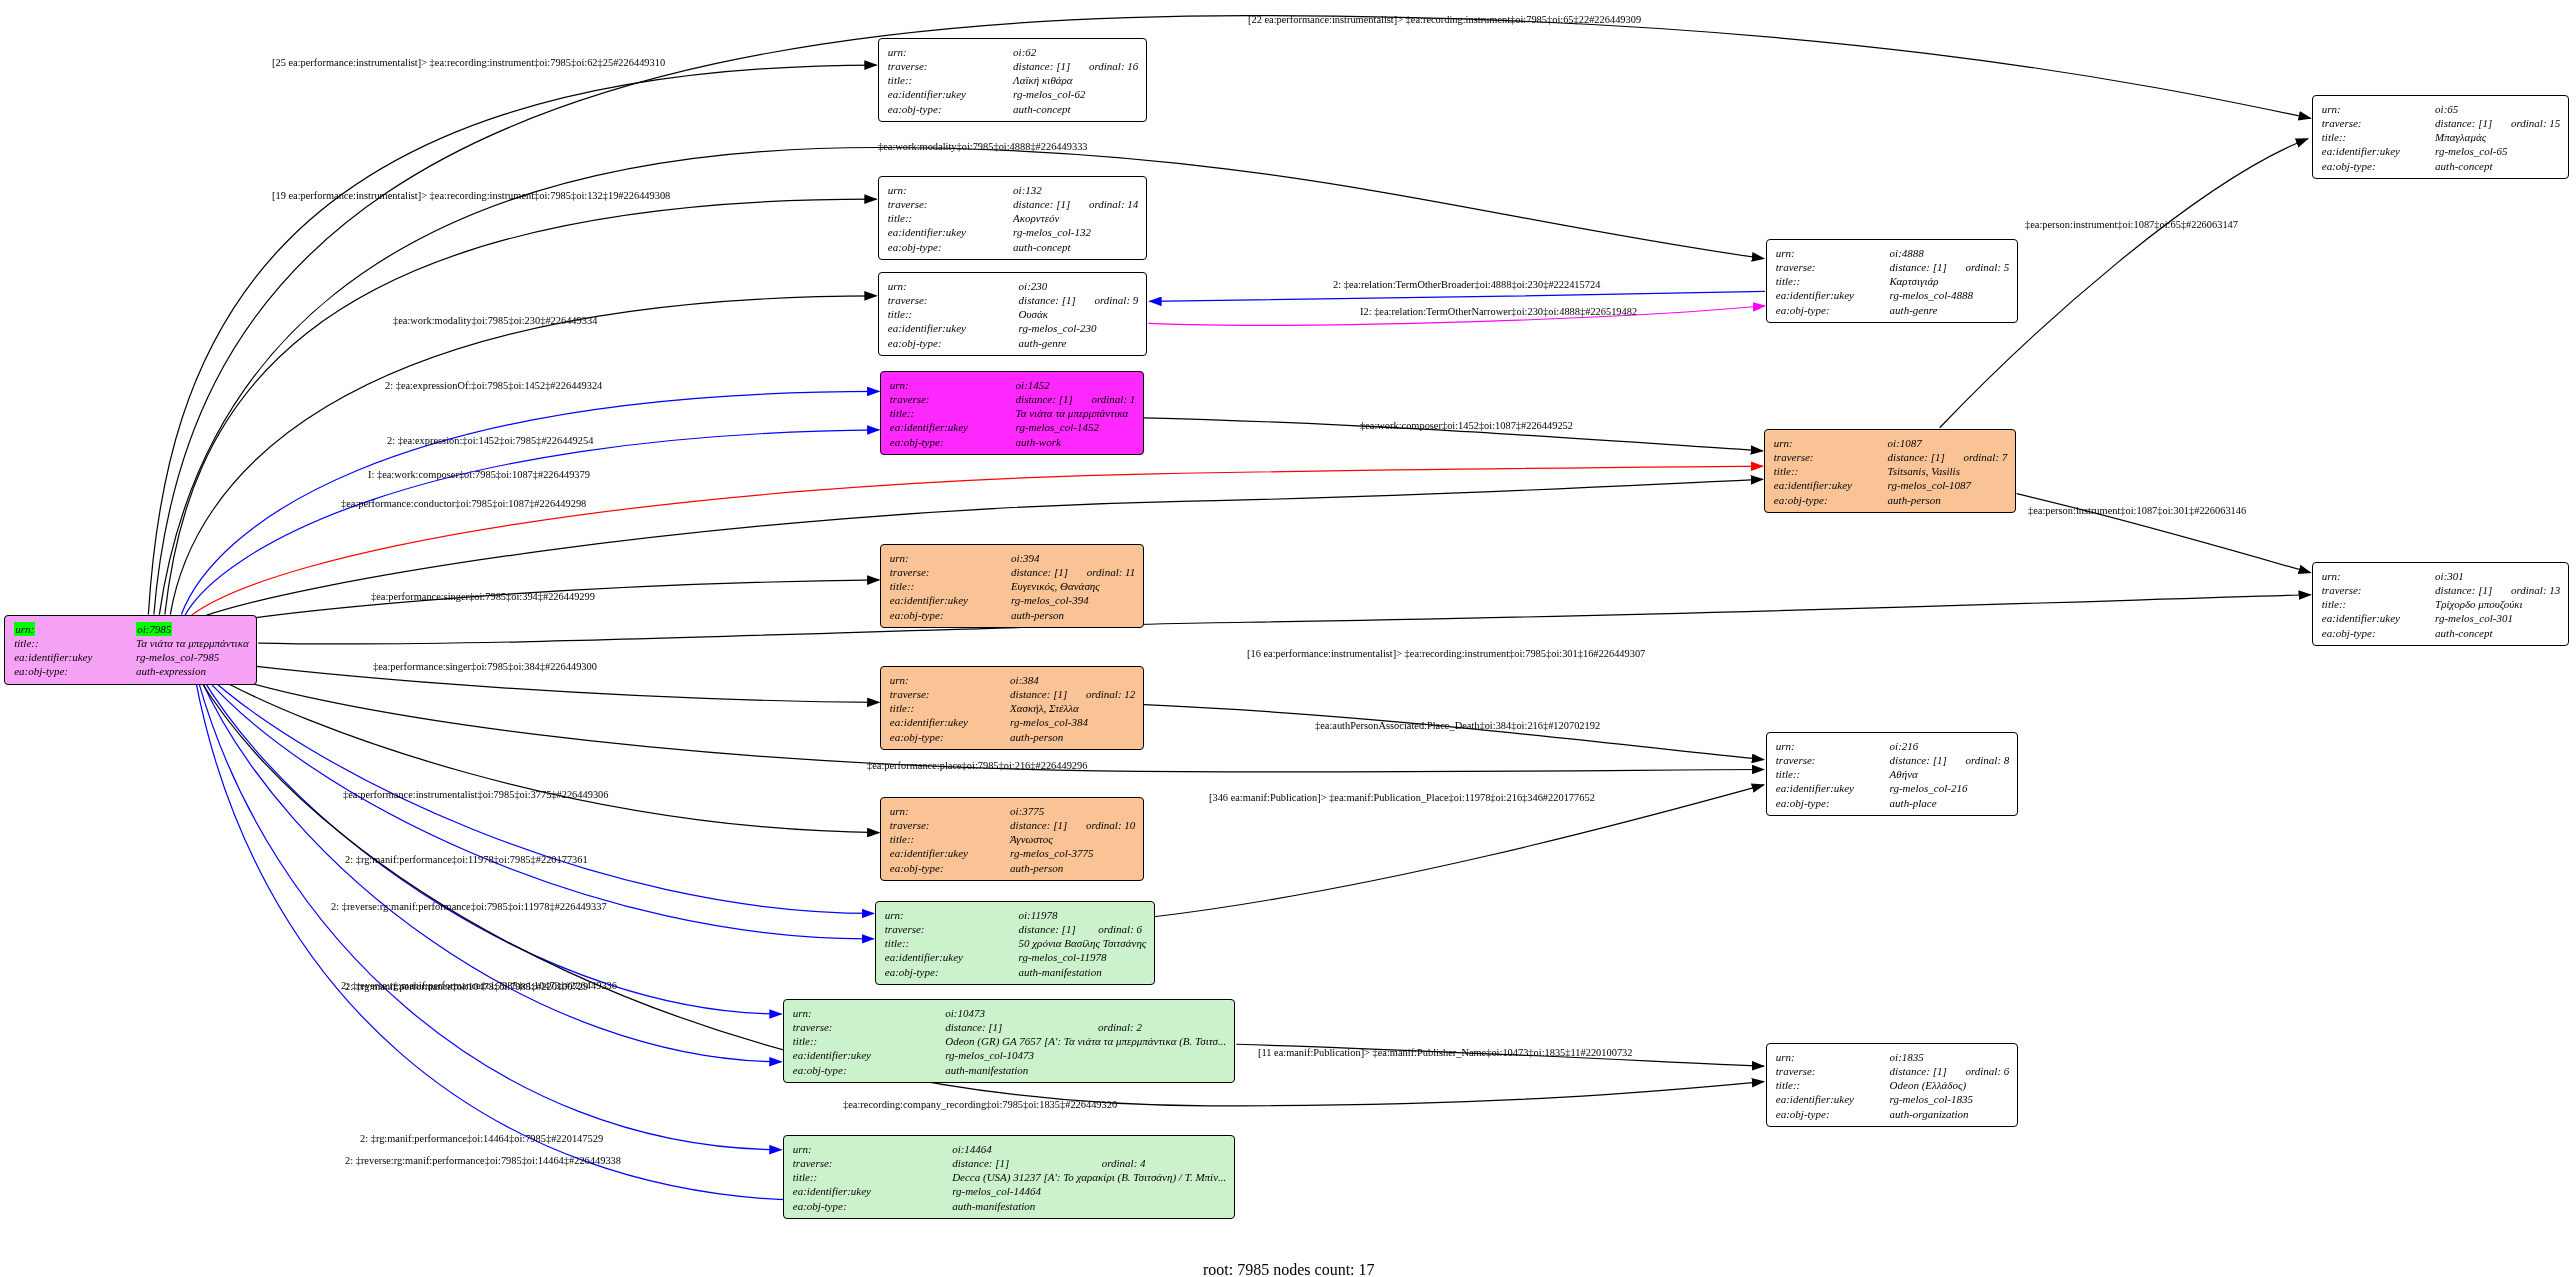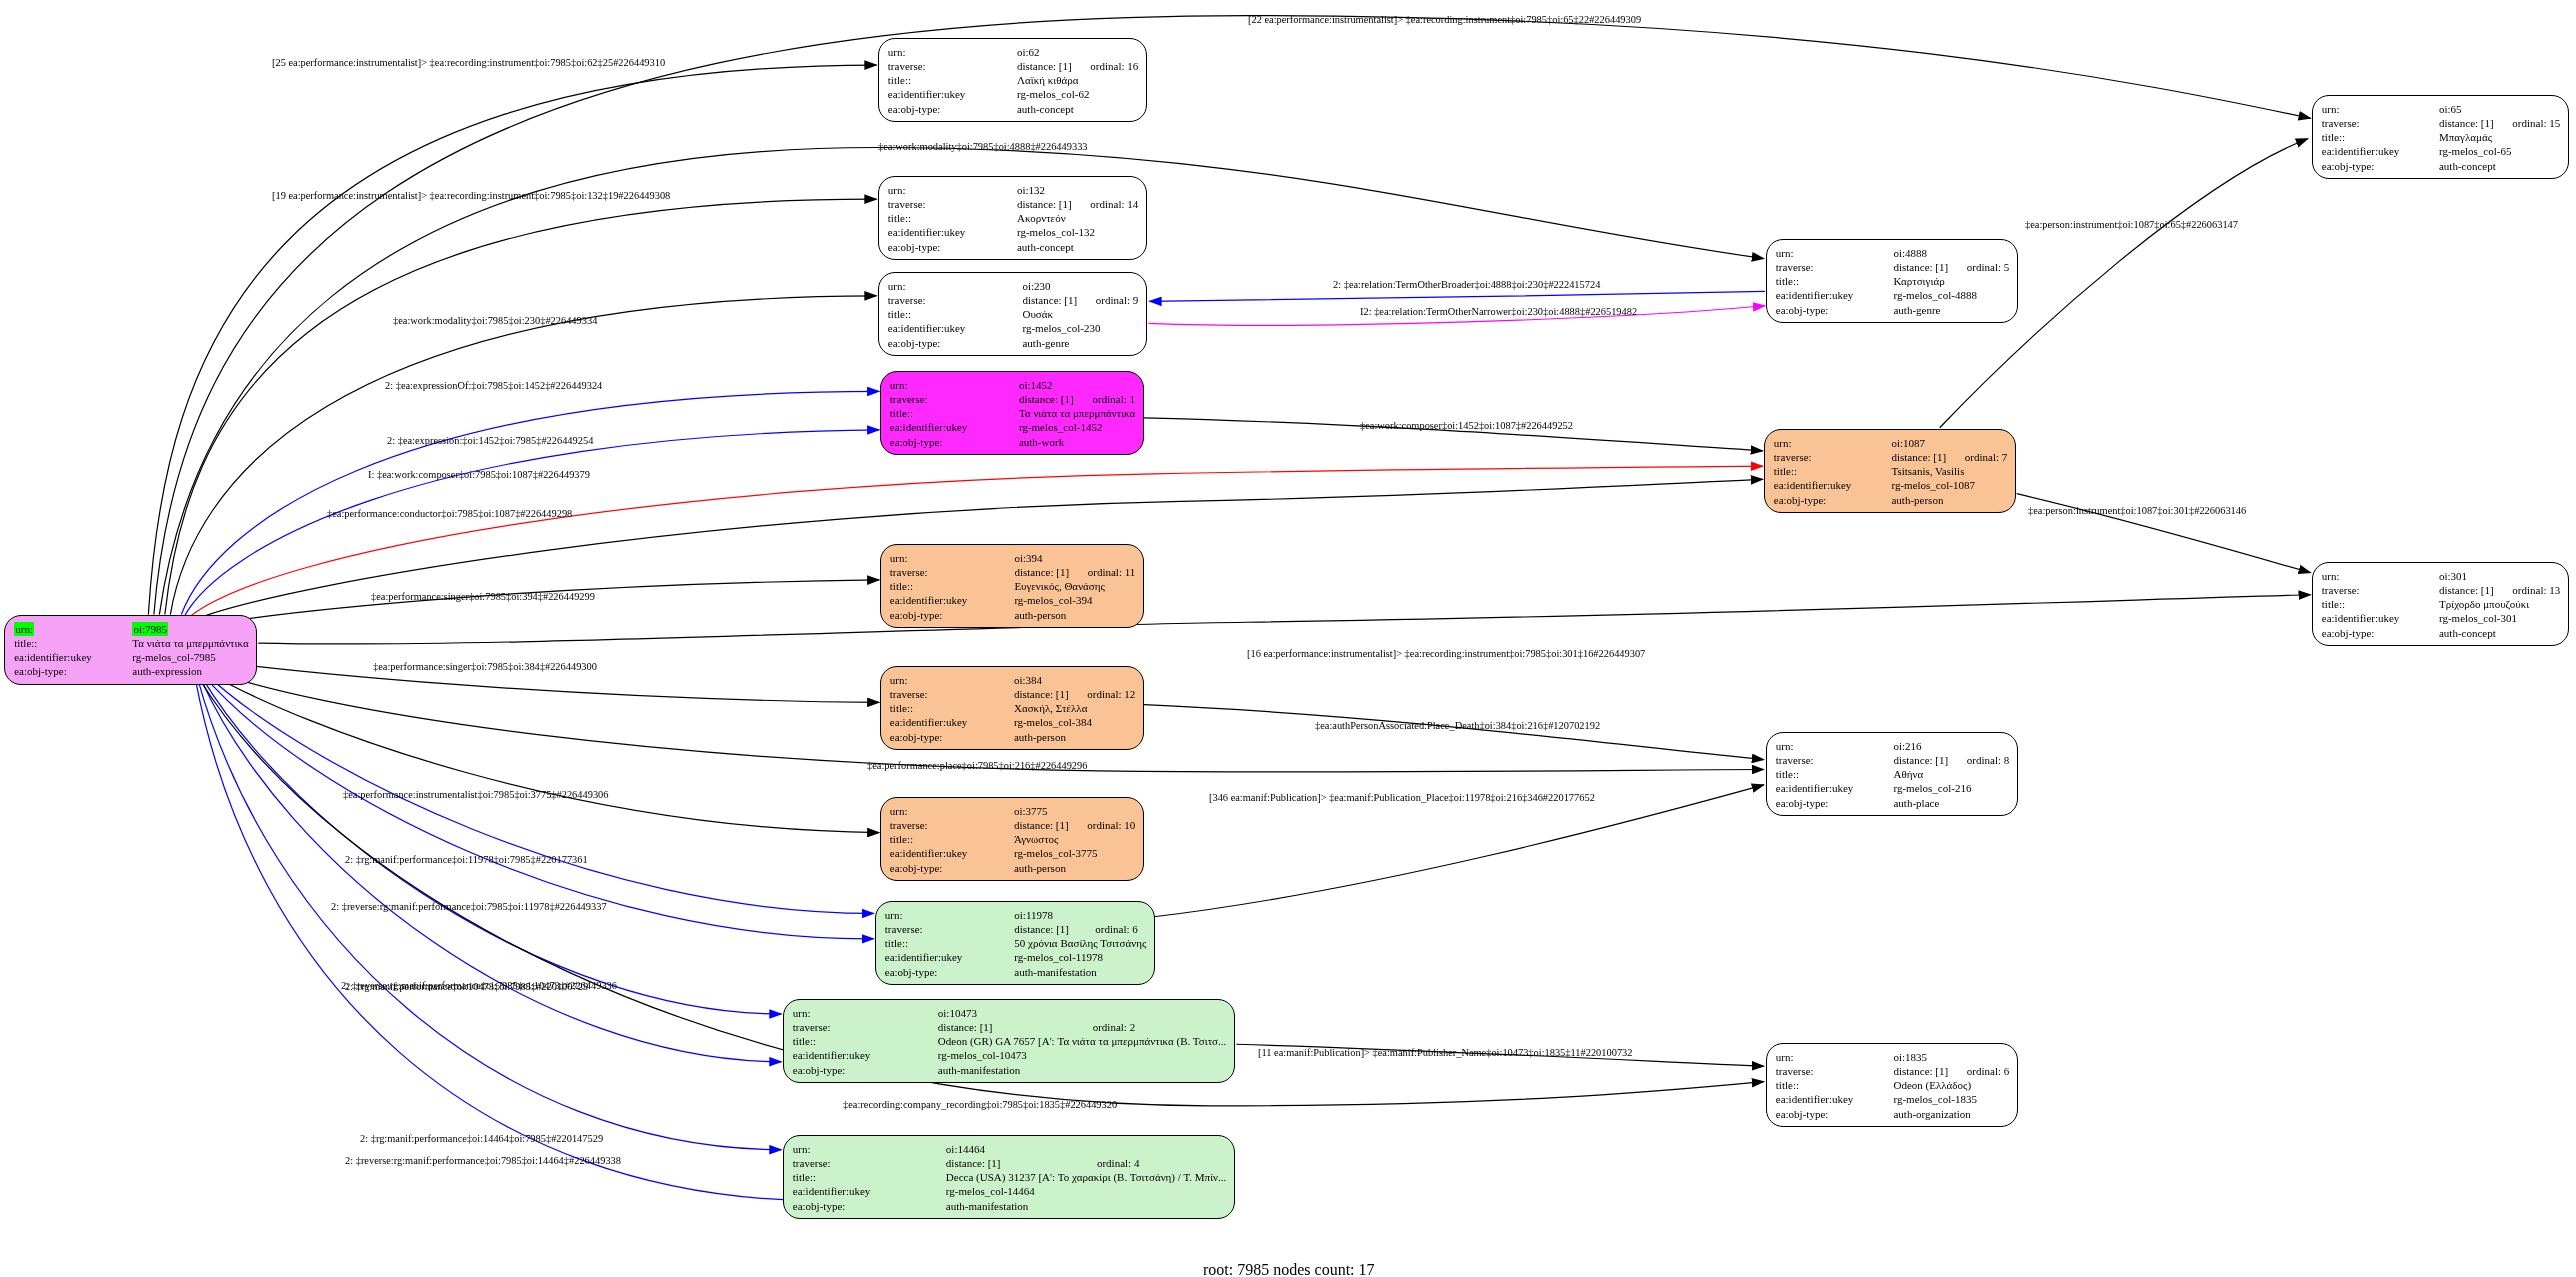--- a/index.html
+++ b/index.html
@@ -1,20 +1,20 @@
 <!DOCTYPE html>
 <html style="font-size:8.8px"><head>
 <meta charset="utf-8">
 <style>
   html,body{margin:0;padding:0;background:#ffffff;}
   #stage{position:relative;width:2576px;height:1278px;background:#fff;
          font-family:"Liberation Serif","DejaVu Serif",serif;overflow:hidden;}
   #wires{position:absolute;left:0;top:0;width:2576px;height:1278px;}
   .node{position:absolute;box-sizing:border-box;border:1.1px solid #000;
-        border-radius:17px;background:#fff;padding:5.5px 7.7px 5.5px 8.8px;}
+        border-radius:4px;background:#fff;padding:5.5px 7.7px 5.5px 8.8px;font-style:italic;}
   .node table{border-collapse:collapse;font-size:11px;line-height:1.30;color:#000;}
   .node td{padding:0 0 0 0;white-space:nowrap;vertical-align:top;}
   .node td.k{padding-right:8.8px;}
   .node td.ord{padding-left:18.7px;}
   .hl{background:#00ff00;display:inline-block;padding:0 1.1px;}
   .root{background:#f6a2f6;}
   .work{background:#ff28ff;}
   .person{background:#f9c396;}
   .manif{background:#ccf2cc;}
   .elab{position:absolute;font-size:10.4px;color:#000;white-space:nowrap;
@@ -565,21 +565,21 @@
       <div class="elab" style="left: 878px; top: 142px; color: rgb(0, 0, 0);">‡ea:work:modality‡oi:7985‡oi:4888‡#226449333</div>
       <div class="elab" style="left: 272px; top: 191px; color: rgb(0, 0, 0);">[19 ea:performance:instrumentalist]&gt; ‡ea:recording:instrument‡oi:7985‡oi:132‡19#226449308</div>
       <div class="elab" style="left: 393px; top: 268px; color: rgb(0, 0, 0); margin-top: 48px;">‡ea:work:modality‡oi:7985‡oi:230‡#226449334</div>
       <div class="elab" style="left: 1333px; top: 280px; color: rgb(0, 0, 0);">2: ‡ea:relation:TermOtherBroader‡oi:4888‡oi:230‡#222415724</div>
       <div class="elab" style="left: 1360px; top: 307px; color: rgb(0, 0, 0);">I2: ‡ea:relation:TermOtherNarrower‡oi:230‡oi:4888‡#226519482</div>
       <div class="elab" style="left: 2025px; top: 220px; color: rgb(0, 0, 0);">‡ea:person:instrument‡oi:1087‡oi:65‡#226063147</div>
       <div class="elab" style="left: 385px; top: 381px; color: rgb(0, 0, 0);">2: ‡ea:expressionOf:‡oi:7985‡oi:1452‡#226449324</div>
       <div class="elab" style="left: 387px; top: 436px; color: rgb(0, 0, 0);">2: ‡ea:expression:‡oi:1452‡oi:7985‡#226449254</div>
       <div class="elab" style="left: 1360px; top: 421px; color: rgb(0, 0, 0);">‡ea:work:composer‡oi:1452‡oi:1087‡#226449252</div>
       <div class="elab" style="left: 368px; top: 470px; color: rgb(0, 0, 0);">I: ‡ea:work:composer‡oi:7985‡oi:1087‡#226449379</div>
-      <div class="elab" style="left: 327px; top: 499px; color: rgb(0, 0, 0); margin-top: 10px;">‡ea:performance:conductor‡oi:7985‡oi:1087‡#226449298</div>
+      <div class="elab" style="left: 341px; top: 499px; color: rgb(0, 0, 0);">‡ea:performance:conductor‡oi:7985‡oi:1087‡#226449298</div>
       <div class="elab" style="left: 2028px; top: 506px; color: rgb(0, 0, 0);">‡ea:person:instrument‡oi:1087‡oi:301‡#226063146</div>
       <div class="elab" style="left: 371px; top: 592px; color: rgb(0, 0, 0);">‡ea:performance:singer‡oi:7985‡oi:394‡#226449299</div>
       <div class="elab" style="left: 1247px; top: 614px; color: rgb(0, 0, 0); margin-top: 35px;">[16 ea:performance:instrumentalist]&gt; ‡ea:recording:instrument‡oi:7985‡oi:301‡16#226449307</div>
       <div class="elab" style="left: 373px; top: 662px; color: rgb(0, 0, 0);">‡ea:performance:singer‡oi:7985‡oi:384‡#226449300</div>
       <div class="elab" style="left: 1315px; top: 721px; color: rgb(0, 0, 0);">‡ea:authPersonAssociated:Place_Death‡oi:384‡oi:216‡#120702192</div>
       <div class="elab" style="left: 867px; top: 761px; color: rgb(0, 0, 0);">‡ea:performance:place‡oi:7985‡oi:216‡#226449296</div>
       <div class="elab" style="left: 343px; top: 790px; color: rgb(0, 0, 0);">‡ea:performance:instrumentalist‡oi:7985‡oi:3775‡#226449306</div>
       <div class="elab" style="left: 1209px; top: 793px; color: rgb(0, 0, 0);">[346 ea:manif:Publication]&gt; ‡ea:manif:Publication_Place‡oi:11978‡oi:216‡346#220177652</div>
       <div class="elab" style="left: 345px; top: 855px; color: rgb(0, 0, 0);">2: ‡rg:manif:performance‡oi:11978‡oi:7985‡#220177361</div>
       <div class="elab" style="left: 331px; top: 902px; color: rgb(0, 0, 0);">2: ‡reverse:rg:manif:performance‡oi:7985‡oi:11978‡#226449337</div>

